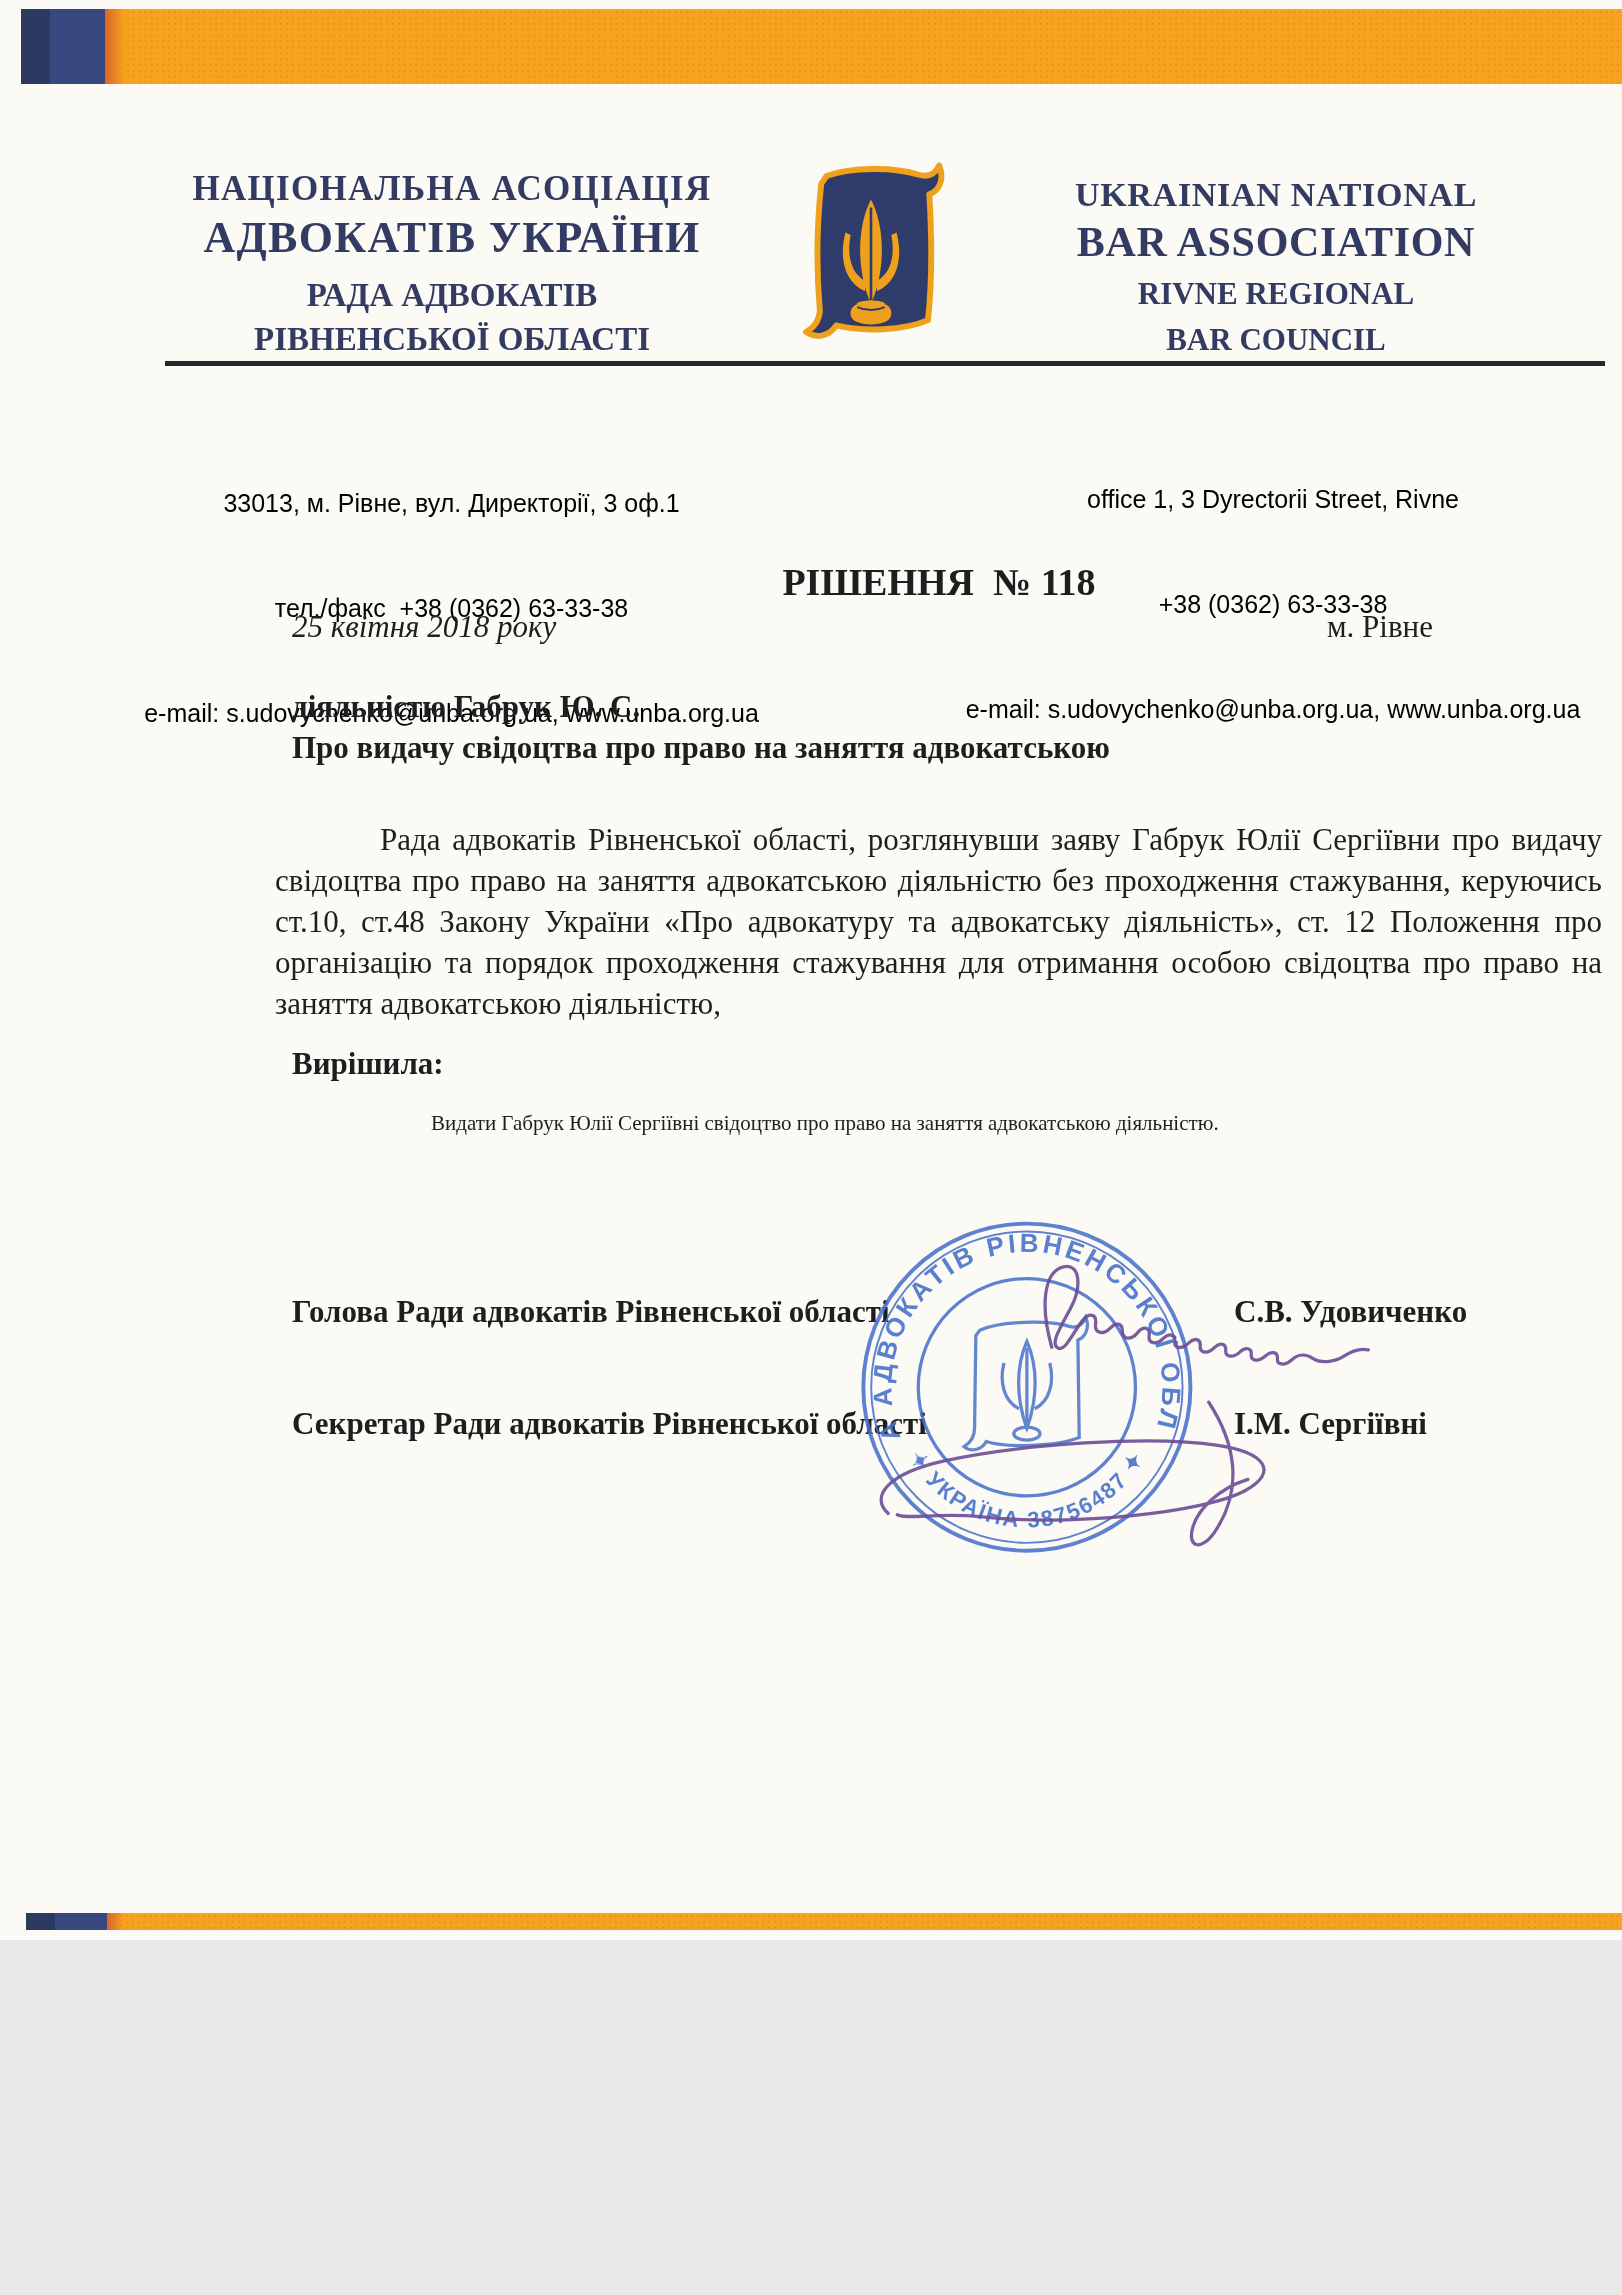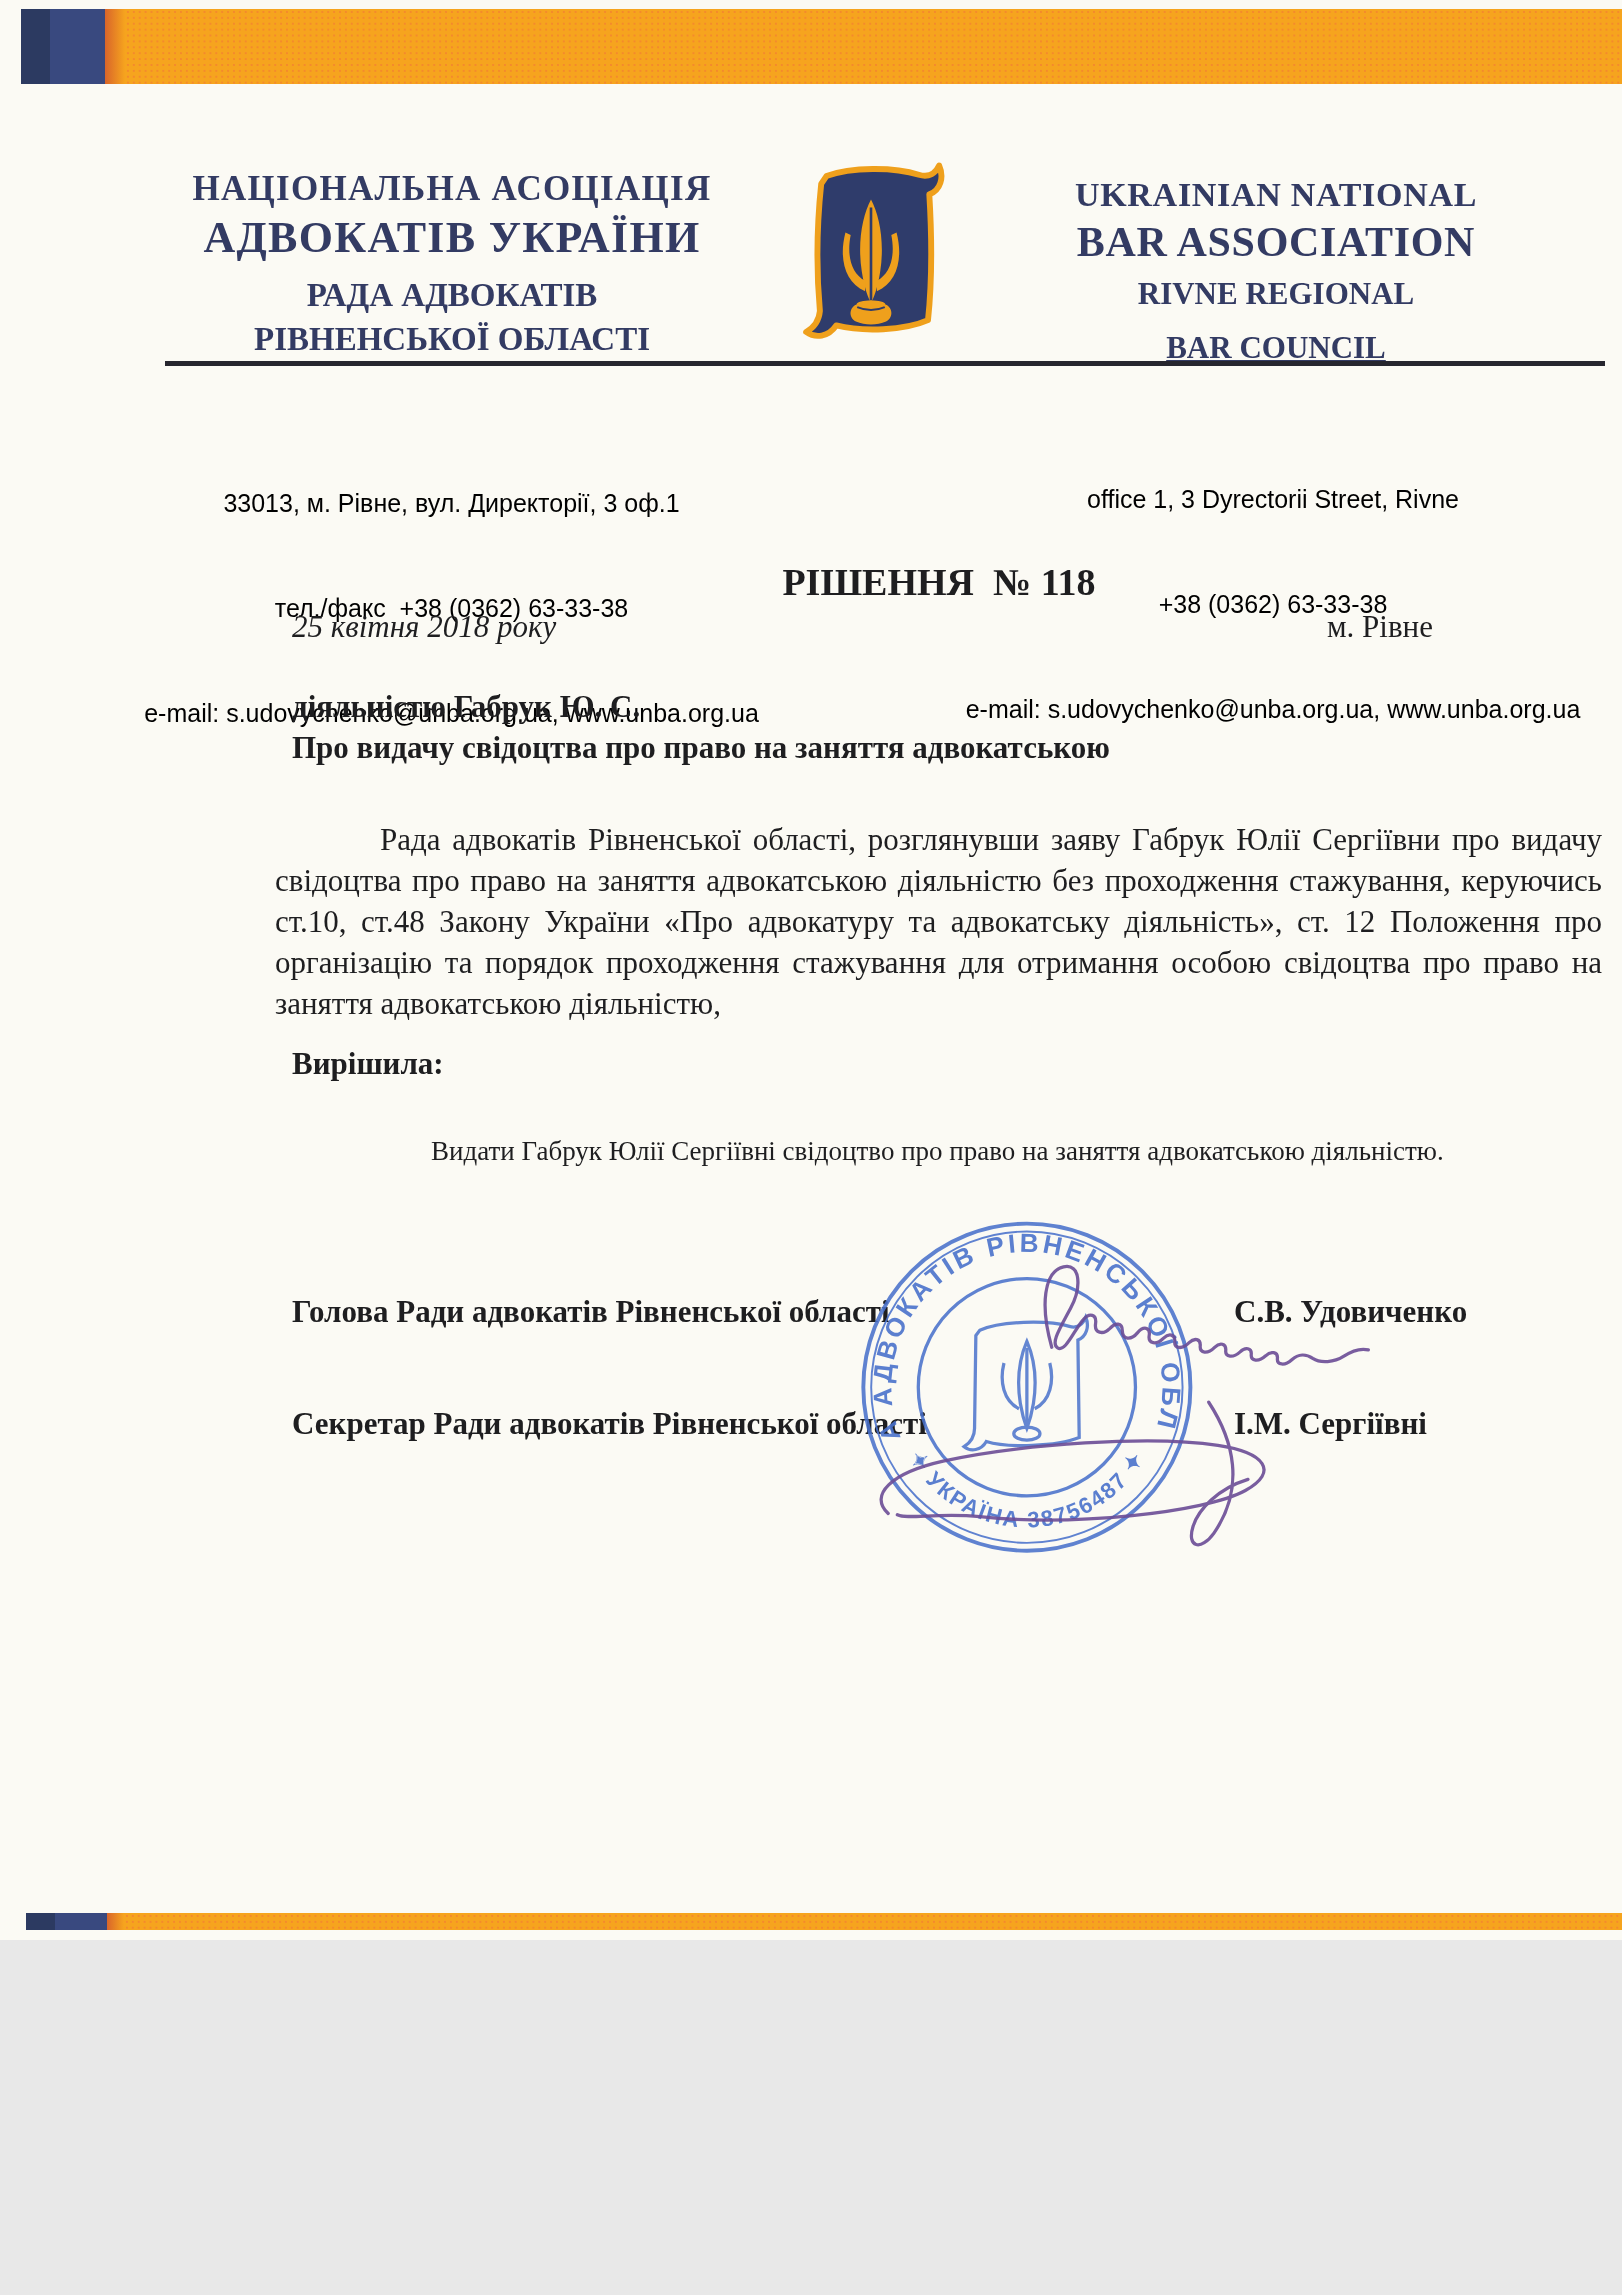--- a/index.html
+++ b/index.html
@@ -31,42 +31,42 @@
   .head-block{position:absolute;text-align:center;color:var(--header-navy,#333b63);font-weight:bold;}
   .hb-left{left:164px;top:169px;width:576px;}
   .hb-right{left:988px;top:176px;width:576px;}
   .h-l1{font-size:35px;letter-spacing:1.3px;}
   .h-l2{font-size:44px;letter-spacing:1.3px;margin-top:2.6px;}
   .h-l3{font-size:33px;margin-top:14.4px;}
   .h-l4{font-size:33px;margin-top:7px;}
   .e-l1{font-size:34px;letter-spacing:0.7px;}
   .e-l2{font-size:42px;letter-spacing:0.7px;margin-top:3.9px;}
   .e-l3{font-size:31px;margin-top:10.5px;}
-  .e-l4{font-size:31px;margin-top:18px;text-decoration:underline;}
+  .e-l4{font-size:31px;margin-top:10px;}
   .logo{position:absolute;left:789px;top:159px;width:164px;height:190px;}
 
   .head-rule{position:absolute;left:165px;top:361px;width:1440px;height:5.2px;background:#26262e;}
 
   .contact{position:absolute;text-align:center;font-family:"Liberation Sans",sans-serif;
            font-size:25px;line-height:35px;color:#000000;white-space:pre;}
   .c-left{left:144px;top:416px;width:615px;}
   .c-right{left:949px;top:412px;width:648px;}
 
   
   .doc-title{position:absolute;left:275px;top:560px;width:1328px;text-align:center;
              font-size:38px;font-weight:bold;white-space:pre;}
   .doc-date{position:absolute;left:292px;top:609px;font-size:31px;font-style:italic;}
   .doc-place{position:absolute;left:1327px;top:609px;font-size:31px;}
   .doc-subject{position:absolute;left:292px;top:686px;width:1021px;
                font-size:31px;font-weight:bold;line-height:41px;}
   .doc-par{position:absolute;left:275px;top:819px;width:1327px;
            font-size:31px;line-height:41px;text-align:justify;text-indent:105px;}
   .doc-resolved{position:absolute;left:292px;top:1046px;font-size:31px;font-weight:bold;}
   .doc-decision{position:absolute;left:275px;top:1102px;width:1327px;
-                font-size:27px;line-height:43px;text-align:justify;text-indent:156px;margin-top:28px;}
+                font-size:21px;line-height:43px;text-align:justify;text-indent:156px;}
 
   .sig-role{position:absolute;left:292px;font-size:31px;font-weight:bold;}
   .sig-name{position:absolute;left:1234px;font-size:31px;font-weight:bold;}
   .sig-r1{top:1294px;} .sig-r2{top:1406px;}
 
   .stamp{position:absolute;left:811px;top:1207px;width:628px;height:380px;pointer-events:none;}
   .stamp text{font-family:"Liberation Sans",sans-serif;font-weight:bold;
               fill:var(--stamp-blue,#4a72cc);}
 </style>
 </head>

